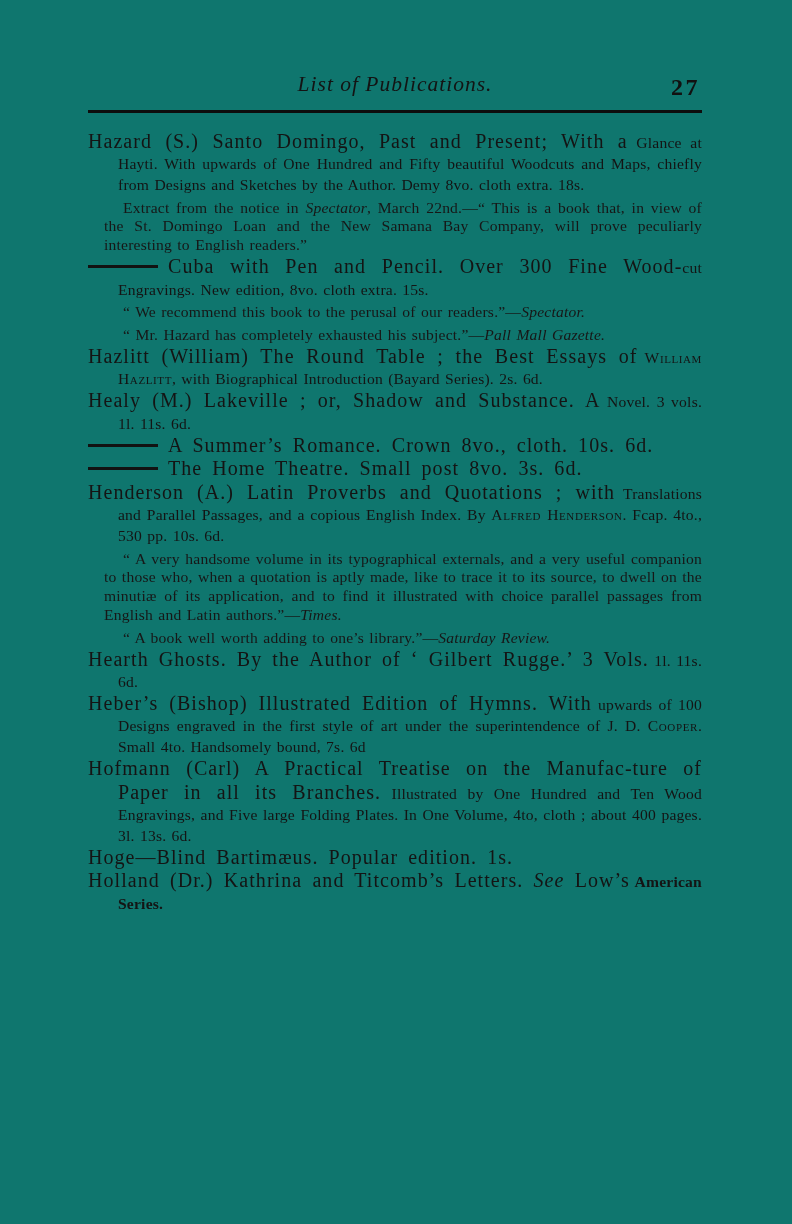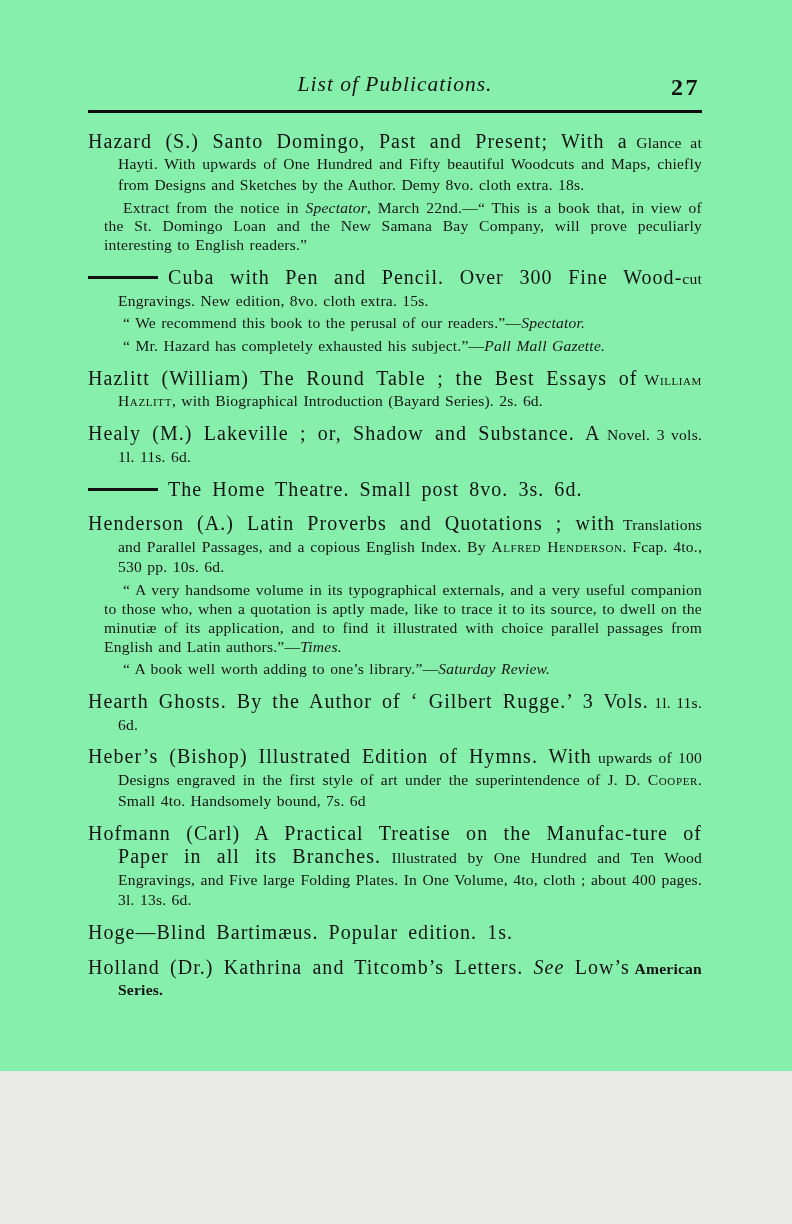--- a/index.html
+++ b/index.html
@@ -3,39 +3,39 @@
 <meta charset="utf-8">
 <style>
   html,body{margin:0;padding:0;}
   body{
     width:792px;height:1224px;
     background:#e9e9e7;
     font-family:"Liberation Serif", serif;
     color:#151515;
   }
   .page{
-    width:792px;height:1071px;
-    background:#86efac;
+    width:792px;height:1224px;
+    background:#0f766e;
     position:relative;overflow:hidden;
   }
   .content{position:absolute;left:88px;top:72px;width:614px;}
 
   .header{position:relative;text-align:center;height:30px;}
   .running-title{
     font-style:italic;font-size:21.5px;letter-spacing:1px;
     color:#131313;display:inline-block;
   }
   .page-number{
     position:absolute;right:2px;top:2px;
     font-weight:bold;font-size:24px;letter-spacing:2.5px;color:#111;
   }
   .rule{height:2.6px;background:#0d0d0d;margin-top:8px;}
 
   .entries{margin-top:17px;}
-  .entry{margin-top:11px;}
+  .entry{}
   .entry:first-child{margin-top:0;}
 
   .entry-text{
     margin:0;text-align:justify;
     font-size:20px;line-height:18.8px;
     padding-left:30px;text-indent:-30px;
     letter-spacing:1.05px;word-spacing:4px;
     color:#141414;
   }
   .seg-b{font-weight:normal;line-height:23.5px;}
@@ -82,20 +82,23 @@
           <p class="quote"><span class="seg-sm">“ We recommend this book to the perusal of our readers.”—</span><span class="seg-smi">Spectator.</span></p>
           <p class="quote"><span class="seg-sm">“ Mr. Hazard has completely exhausted his subject.”—</span><span class="seg-smi">Pall Mall Gazette.</span></p>
         </div>
         <div class="entry">
           <p class="entry-text"><span class="seg-b">Hazlitt (William) The Round Table ;</span><span class="seg-r"> the Best Essays of</span><span class="seg-smc"> William Hazlitt</span><span class="seg-sm">, with Biographical Introduction (Bayard Series). 2s. 6d.</span></p>
         </div>
         <div class="entry">
           <p class="entry-text"><span class="seg-b">Healy (M.) Lakeville ; or, Shadow and Substance.  A</span><span class="seg-sm"> Novel.  3 vols.  1l. 11s. 6d.</span></p>
         </div>
         <div class="entry">
+          <p class="entry-text"><span class="dash-rule"></span><span class="seg-b">A Summer’s Romance.</span><span class="seg-r"> Crown 8vo., cloth.  10s. 6d.</span></p>
+        </div>
+        <div class="entry">
           <p class="entry-text"><span class="dash-rule"></span><span class="seg-b">The Home Theatre.</span><span class="seg-r"> Small post 8vo.  3s. 6d.</span></p>
         </div>
         <div class="entry">
           <p class="entry-text"><span class="seg-b">Henderson (A.) Latin Proverbs and Quotations ;</span><span class="seg-r"> with</span><span class="seg-sm"> Translations and Parallel Passages, and a copious English Index.  By </span><span class="seg-smc">Alfred Henderson</span><span class="seg-sm">.  Fcap. 4to., 530 pp.  10s. 6d.</span></p>
           <p class="quote"><span class="seg-sm">“ A very handsome volume in its typographical externals, and a very useful companion to those who, when a quotation is aptly made, like to trace it to its source, to dwell on the minutiæ of its application, and to find it illustrated with choice parallel passages from English and Latin authors.”—</span><span class="seg-smi">Times.</span></p>
           <p class="quote"><span class="seg-sm">“ A book well worth adding to one’s library.”—</span><span class="seg-smi">Saturday Review.</span></p>
         </div>
         <div class="entry">
           <p class="entry-text"><span class="seg-b">Hearth Ghosts.</span><span class="seg-r"> By the Author of ‘ Gilbert Rugge.’ </span><span class="seg-b">3 Vols.</span><span class="seg-sm"> 1l. 11s. 6d.</span></p>
         </div>

